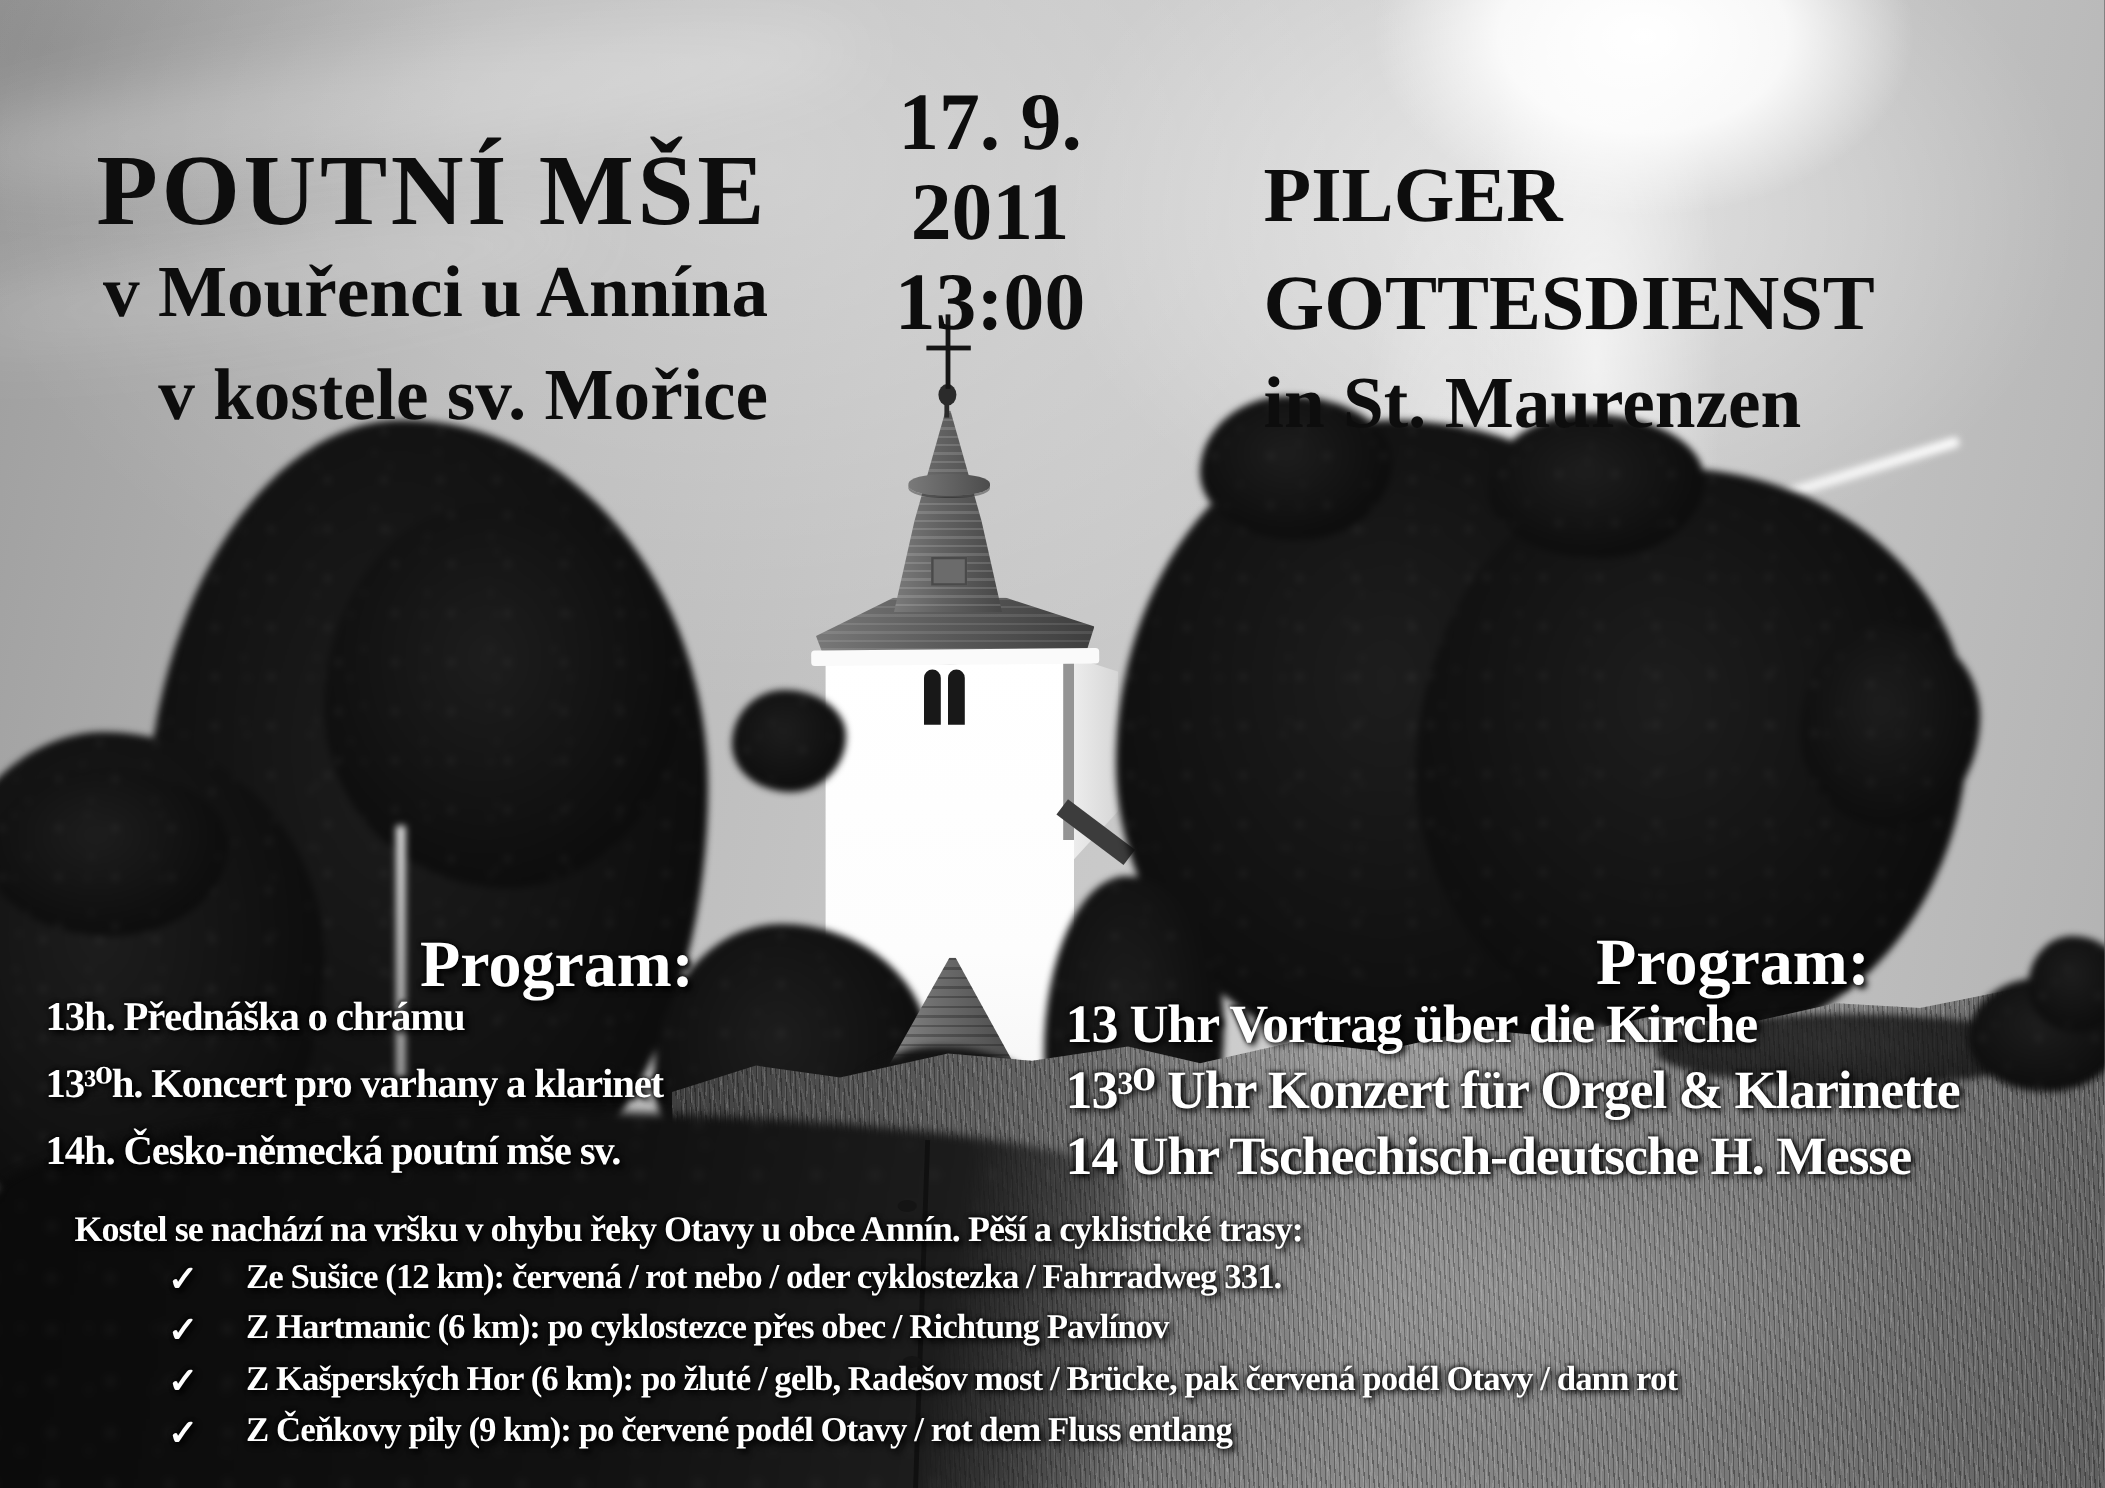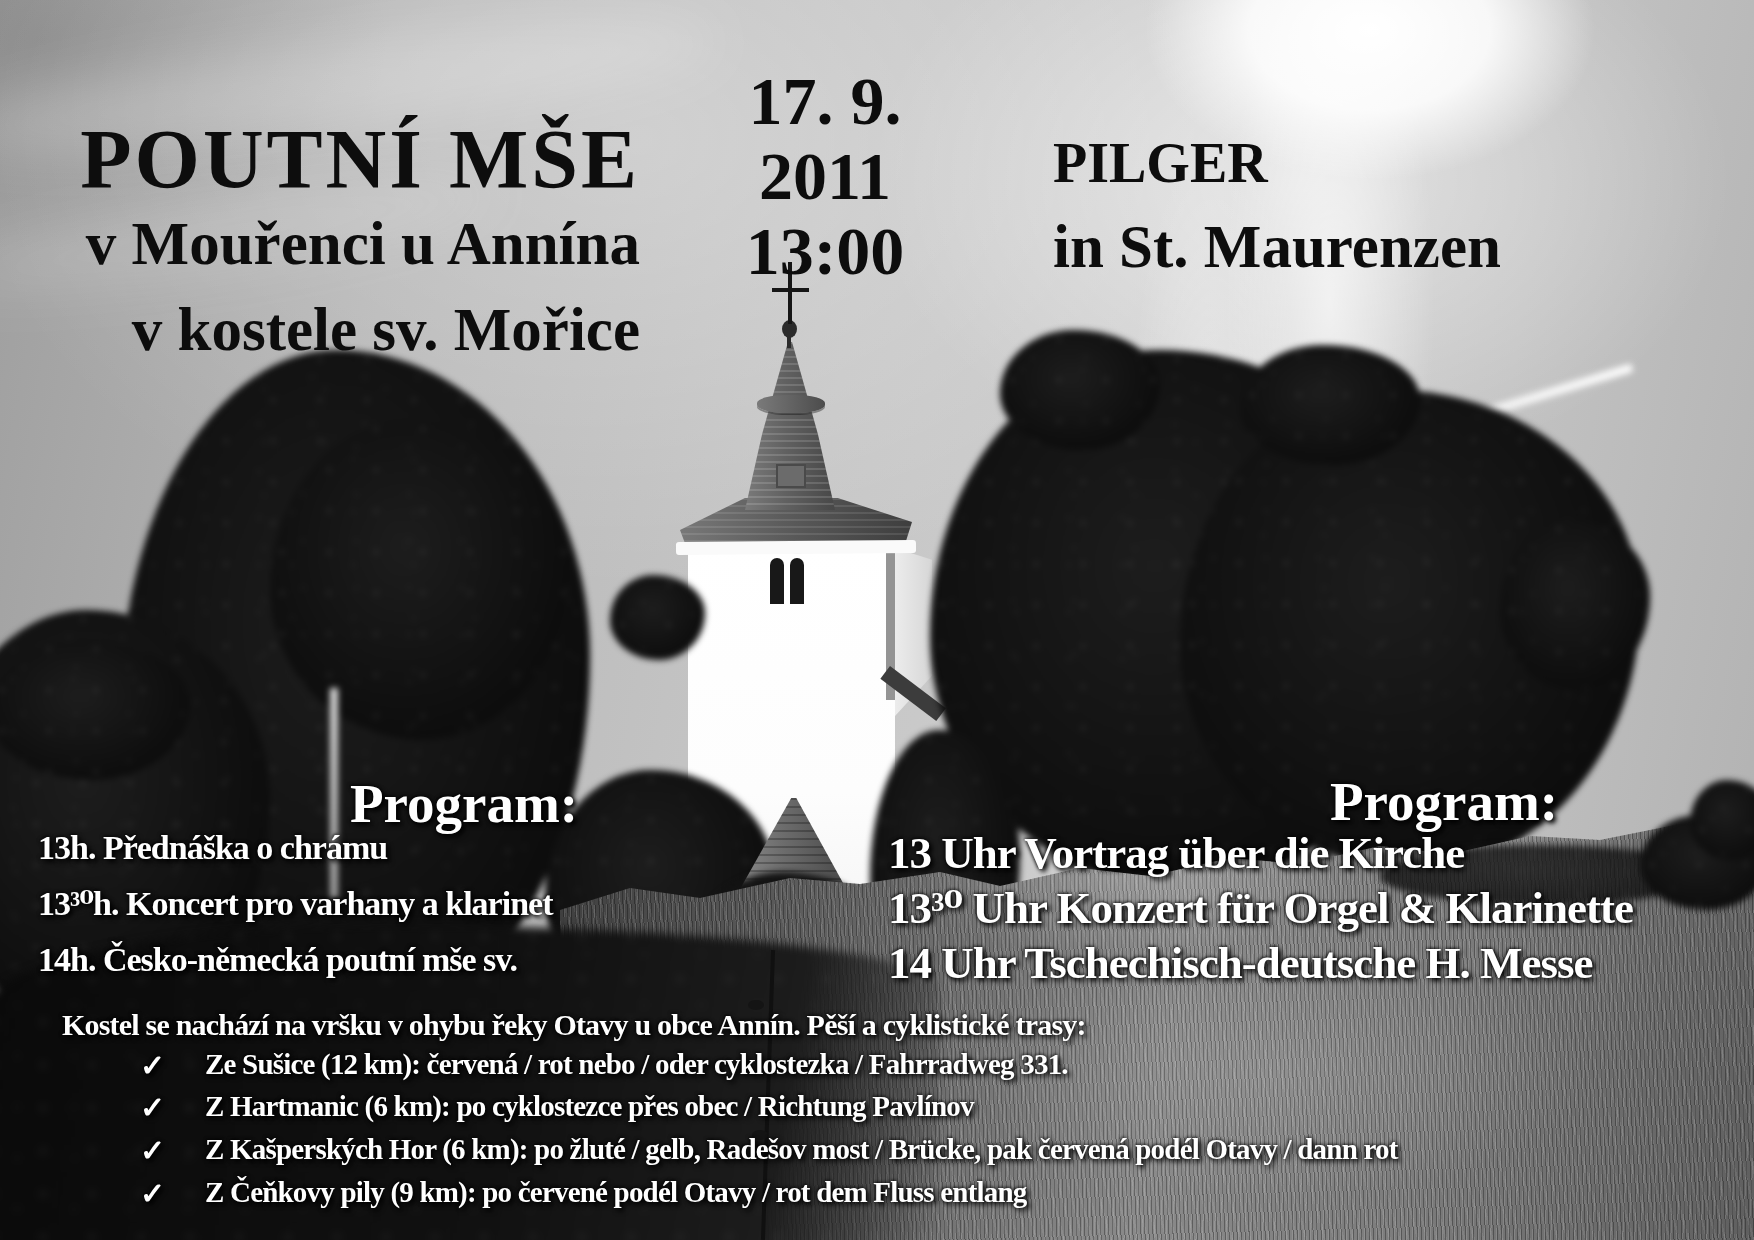--- a/index.html
+++ b/index.html
@@ -96,21 +96,21 @@
   }
   
   .blacktxt{color:#0d0d0d;font-weight:bold;}
   .whitetxt{color:#fff;font-weight:bold;
     text-shadow:3px 3px 5px rgba(0,0,0,.95), 0 0 4px rgba(0,0,0,.7), -1px -1px 3px rgba(0,0,0,.5);}
   .cz-head{left:40px;top:112px;width:600px;text-align:right;}
   .cz-title{font-size:84px;line-height:96px;letter-spacing:3px;}
   .cz-sub{font-size:61px;line-height:72px;}
   .datetime{left:685px;top:64px;width:280px;text-align:center;font-size:68px;line-height:75px;}
   .de-head{left:1053px;top:118px;width:660px;}
-  .de-title{font-size:56px;line-height:90px;}
+  .de-title{font-size:65px;line-height:90px;}
   .de-sub{font-size:61px;line-height:70px;margin-top:4px;}
   .prog-heading{font-size:55px;}
   .cz-items{left:38px;top:820px;width:760px;font-size:34px;line-height:56px;letter-spacing:-1px;white-space:nowrap;}
   .de-items{left:888px;top:826px;width:860px;font-size:45px;line-height:55px;letter-spacing:-1px;white-space:nowrap;}
   .routes-intro{left:62px;top:1008px;font-size:30px;letter-spacing:-.8px;white-space:nowrap;}
   .route-row{position:absolute;left:0;font-size:29px;letter-spacing:-.8px;white-space:nowrap;}
   .route-check{position:absolute;left:140px;font-size:30px;}
   .route-text{position:absolute;left:205px;}
 </style>
 </head>
@@ -183,20 +183,21 @@
     <div class="cz-sub" style="margin-top:14px;">v kostele sv. Mořice</div>
   </div>
 
   <div class="abs blacktxt datetime">
     <div>17. 9. 2011</div>
     <div>13:00</div>
   </div>
 
   <div class="abs blacktxt de-head">
     <div class="de-title">PILGER</div>
+    <div class="de-title">GOTTESDIENST</div>
     <div class="de-sub">in St. Maurenzen</div>
   </div>
 
   <div class="abs whitetxt prog-heading" style="left:350px;top:772px;">Program:</div>
   <div class="abs whitetxt cz-items">
     <div>13h. Přednáška o chrámu</div>
     <div>13³⁰h. Koncert pro varhany a klarinet</div>
     <div>14h. Česko-německá poutní mše sv.</div>
   </div>
 

